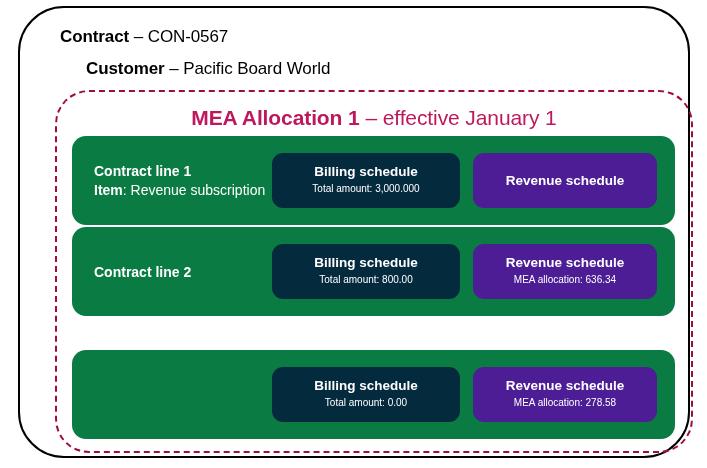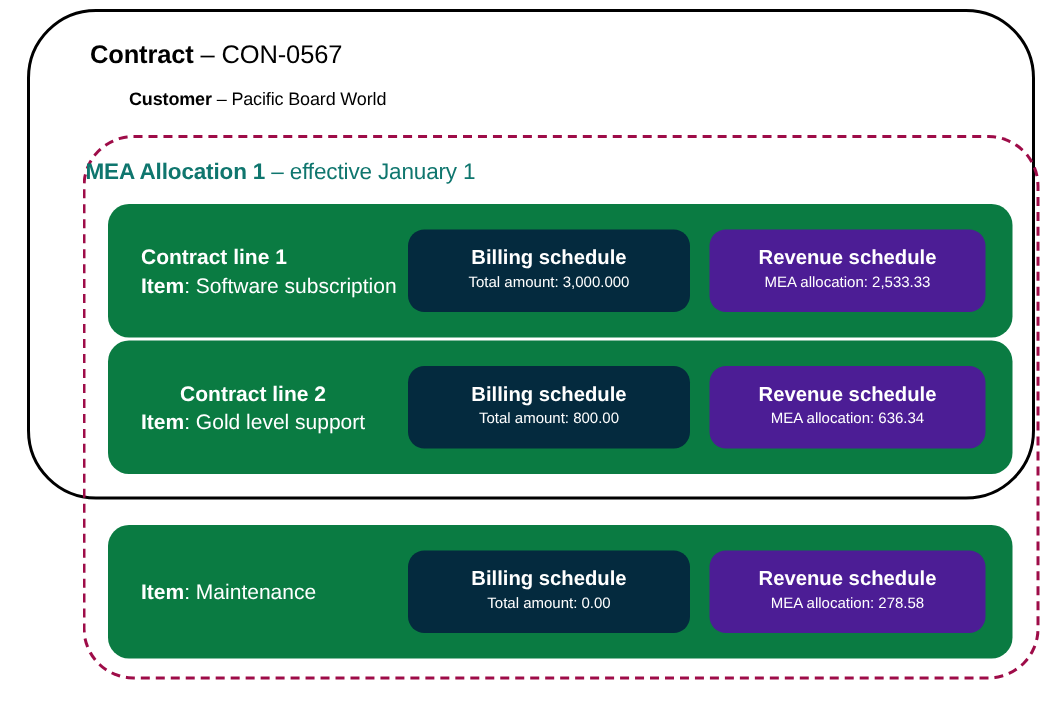--- a/index.html
+++ b/index.html
@@ -17,41 +17,41 @@
     background: #ffffff;
     overflow: hidden;
   }
 
   
   .contract-box {
     position: absolute;
     left: 18px;
     top: 6px;
     width: 672px;
-    height: 327px;
+    height: 452px;
     box-sizing: border-box;
     border: 2px solid #000000;
     border-radius: 46px;
     background: #ffffff;
   }
 
   .contract-title {
     position: absolute;
     left: 40px;
     top: 19px;
     font-size: 17px;
     color: #000000;
     white-space: nowrap;
     letter-spacing: -0.1px;
   }
   .customer-title {
     position: absolute;
     left: 66px;
     top: 51px;
-    font-size: 12px;
+    font-size: 17px;
     color: #000000;
     white-space: nowrap;
     letter-spacing: -0.1px;
   }
   .lbl-strong {
     font-weight: bold;
   }
   .lbl-normal {
     font-weight: normal;
   }
@@ -66,23 +66,23 @@
     box-sizing: border-box;
     border: 2px dashed #9e0c48;
     border-radius: 34px;
     background: transparent;
   }
   .mea-title {
     position: absolute;
     left: 0;
     top: 14px;
     width: 100%;
-    text-align: left;
-    font-size: 15px;
-    color: #0f766e;
+    text-align: center;
+    font-size: 21px;
+    color: #be185d;
     white-space: nowrap;
     letter-spacing: -0.1px;
   }
 
   
   .line-row {
     position: absolute;
     left: 52px;
     width: 603px;
     height: 89px;
@@ -160,50 +160,47 @@
 
     <div class="mea-box">
       <div class="mea-title">
         <span class="lbl-strong">MEA Allocation 1</span><span class="lbl-normal"> – </span><span class="lbl-normal">effective January 1</span>
       </div>
     </div>
 
     <div class="line-row row-1">
       <div class="line-label">
         <div class="l1">Contract line 1</div>
-        <div class="l2"><b>Item</b><span>: </span><span>Software subscription</span></div>
+        <div class="l2"><b>Item</b><span>: </span><span>Revenue subscription</span></div>
       </div>
       <div class="sched-card sched-billing">
         <div class="sched-title">Billing schedule</div>
         <div class="sched-value">Total amount: 3,000.000</div>
       </div>
       <div class="sched-card sched-revenue">
         <div class="sched-title">Revenue schedule</div>
-        <div class="sched-value">MEA allocation: 2,533.33</div>
       </div>
     </div>
 
     <div class="line-row row-2">
       <div class="line-label">
         <div class="l1">Contract line 2</div>
-        <div class="l2"><b>Item</b><span>: </span><span>Gold level support</span></div>
       </div>
       <div class="sched-card sched-billing">
         <div class="sched-title">Billing schedule</div>
         <div class="sched-value">Total amount: 800.00</div>
       </div>
       <div class="sched-card sched-revenue">
         <div class="sched-title">Revenue schedule</div>
         <div class="sched-value">MEA allocation: 636.34</div>
       </div>
     </div>
 
     <div class="line-row row-3">
       <div class="line-label">
-        <div class="l2"><b>Item</b><span>: </span><span>Maintenance</span></div>
       </div>
       <div class="sched-card sched-billing">
         <div class="sched-title">Billing schedule</div>
         <div class="sched-value">Total amount: 0.00</div>
       </div>
       <div class="sched-card sched-revenue">
         <div class="sched-title">Revenue schedule</div>
         <div class="sched-value">MEA allocation: 278.58</div>
       </div>
     </div>

